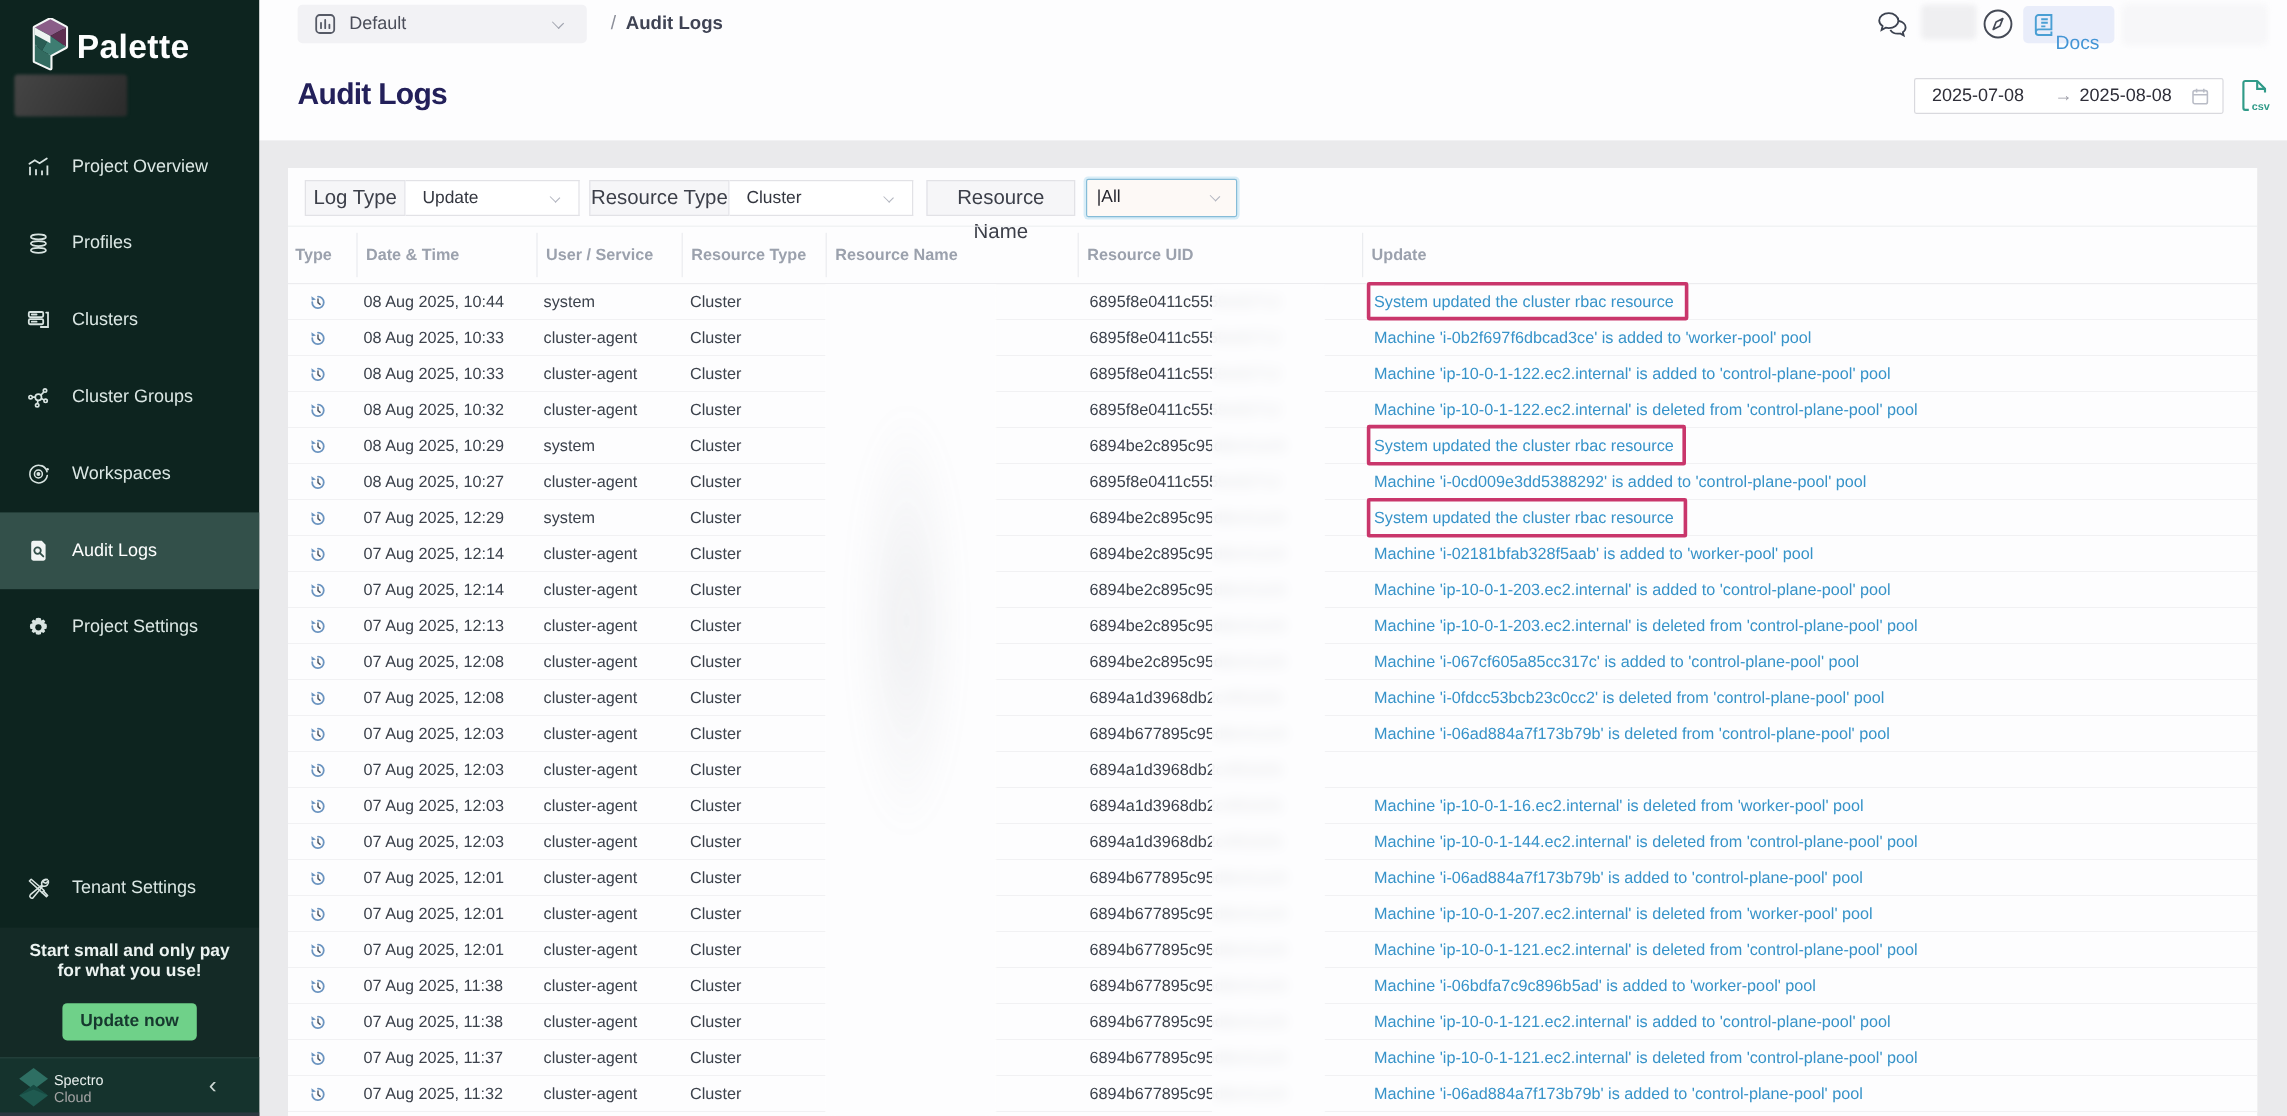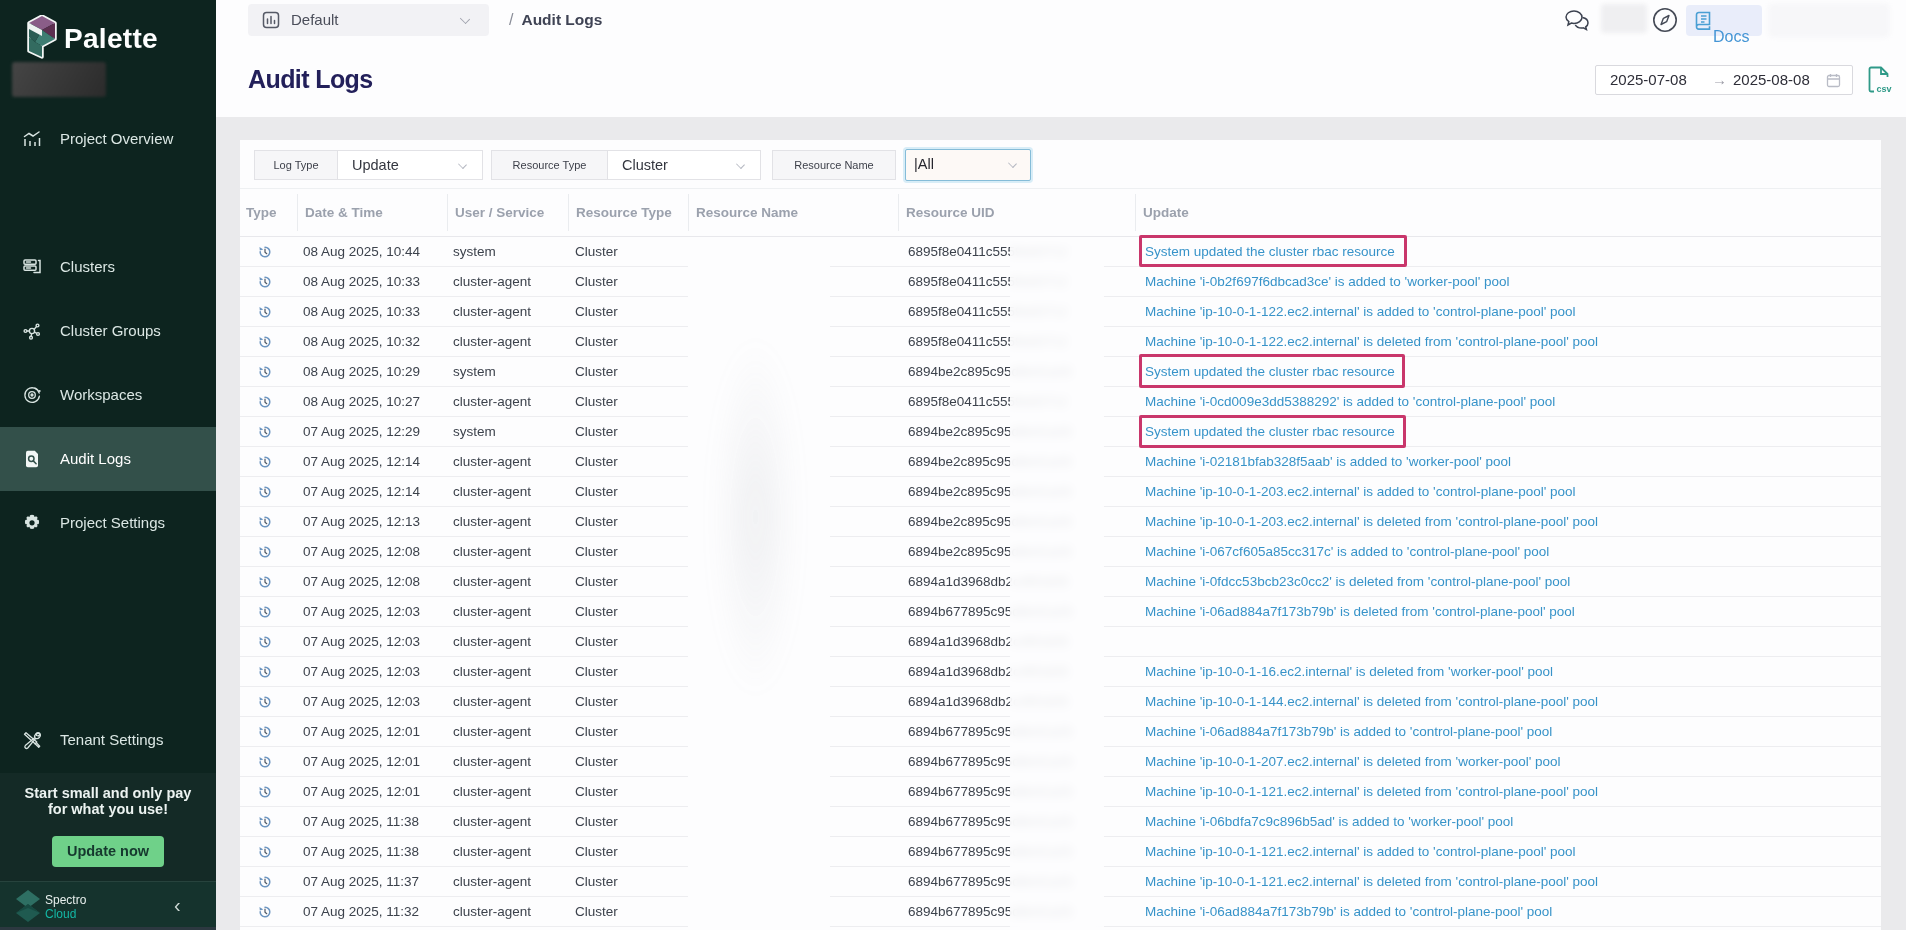--- a/index.html
+++ b/index.html
@@ -16,41 +16,41 @@
 .nav{position:absolute;left:0;width:216px;height:64px;}
 .nav .ic{position:absolute;left:22px;top:22px;width:20px;height:20px;}
 .nav .tx{position:absolute;left:60px;top:0;line-height:64px;font-size:15px;color:#dbe7e4;white-space:nowrap;}
 .nav.active{background:#33504a;}
 .nav.active .tx{color:#fff;}
 #upg{position:absolute;left:0;top:773px;width:216px;height:108px;background:rgba(255,255,255,.03);color:#ecf3f1;font-size:14.5px;font-weight:600;text-align:center;}
 #upg .l1{margin-top:12px;}
 #upgbtn{position:absolute;left:52px;top:63px;width:112px;height:31px;background:#6fd189;border-radius:4px;color:#16382e;font-size:14.5px;font-weight:600;line-height:31px;text-align:center;left:52px;}
 #botbar{position:absolute;left:0;top:881px;width:216px;height:49px;background:#15332d;border-top:1px solid #27433d;}
 #botbar .sp1{position:absolute;left:45px;top:11px;font-size:12px;font-weight:400;color:#e8efed;}
-#botbar .sp2{position:absolute;left:45px;top:25px;font-size:12px;color:#14b8a6;}
+#botbar .sp2{position:absolute;left:45px;top:25px;font-size:12px;color:#a3a3a3;}
 #botbar .chev{position:absolute;left:174px;top:12px;font-size:20px;color:#cdd8d4;}
 
 #defbox{position:absolute;left:248px;top:4px;width:241px;height:32px;background:#f2f2f5;border-radius:4px;}
 #defbox .tx{position:absolute;left:43px;top:0;line-height:32px;font-size:15px;color:#4b4e5a;}
 #defbox .ch{position:absolute;right:20px;top:11px;width:8px;height:8px;border-right:1.5px solid #a0a3ae;border-bottom:1.5px solid #a0a3ae;transform:rotate(45deg) scale(1,.8);}
 #crumb{position:absolute;left:509px;top:0;line-height:40px;font-size:16px;color:#8b8e99;}
 #crumb b{color:#3f4354;font-weight:600;margin-left:8px;font-size:15.5px;}
 .blurbox1{position:absolute;left:1601px;top:4px;width:46px;height:29px;background:#efeff1;border-radius:4px;filter:blur(2px);}
 #docsbtn{position:absolute;left:1686px;top:5px;width:76px;height:31px;background:#e9edfa;border-radius:4px;}
 #docsbtn .tx{position:absolute;left:27px;top:0;line-height:31px;font-size:16px;color:#4495d5;font-weight:500;margin-top:16px;}
 .blurbox2{position:absolute;left:1768px;top:3px;width:122px;height:35px;background:#f7f7f9;border-radius:6px;filter:blur(2px);}
 
 #title{position:absolute;left:248px;top:65px;font-size:25px;font-weight:700;color:#23205a;letter-spacing:-.6px;}
 #dates{position:absolute;left:1595px;top:65px;width:258px;height:30px;border:1px solid #d9d9de;border-radius:2px;background:#fff;font-size:15px;color:#2e2e38;}
 #dates .d1{position:absolute;left:14px;line-height:28px;}
 #dates .ar{position:absolute;left:116px;line-height:28px;color:#9b9ba5;}
 #dates .d2{position:absolute;left:137px;line-height:28px;}
 
 #card{position:absolute;left:240px;top:140px;width:1641px;height:790px;background:#fdfdfe;}
-.flabel{position:absolute;top:10px;height:30px;background:#f6f6f8;border:1px solid #e2e2e6;font-size:11px;color:#3c3f49;text-align:center;}
+.flabel{position:absolute;top:10px;height:30px;background:#f6f6f8;border:1px solid #e2e2e6;font-size:17px;color:#3c3f49;text-align:center;}
 .fsel{position:absolute;top:10px;height:30px;background:#fff;border:1px solid #e2e2e6;border-left:none;font-size:14.5px;color:#33363f;}
 .fsel .tx{position:absolute;left:14px;line-height:28px;}
 .fsel .ch{position:absolute;right:16px;top:10px;width:7px;height:7px;border-right:1.4px solid #b3b6c0;border-bottom:1.4px solid #b3b6c0;transform:rotate(45deg) scale(1,.8);}
 #allinp{position:absolute;left:665px;top:9px;width:126px;height:32px;background:#fdf9f6;border:1.5px solid #85bcd8;border-radius:2px;box-shadow:0 0 0 2px rgba(147,205,235,.35);font-size:14.5px;color:#26262e;}
 #allinp .tx{position:absolute;left:8px;line-height:29px;}
 #allinp .ch{position:absolute;right:14px;top:10px;width:7px;height:7px;border-right:1.4px solid #b3b6c0;border-bottom:1.4px solid #b3b6c0;transform:rotate(45deg) scale(1,.8);}
 .hr1{position:absolute;left:0;top:48px;width:1641px;height:1px;background:#eef0f2;}
 .hr2{position:absolute;left:0;top:96px;width:1641px;height:1px;background:#e8e8ec;}
 #thead{position:absolute;left:0;top:49px;width:1641px;height:47px;font-size:13.5px;font-weight:600;color:#9ba1ad;}
 #thead span{position:absolute;line-height:47px;white-space:nowrap;}
@@ -99,20 +99,30 @@
 <div id="projblur"></div>
 <div class="nav" style="top:107px">
 <svg class="ic" viewBox="0 0 20 20">
           <g fill="none" stroke="#d8e4e1" stroke-width="1.5">
             <path d="M3 17V10M8 17v-5M13 17v-4M17.5 17V9"></path>
             <path d="M2.5 7.5l4.5-3 4 2.5 6-4" stroke-linecap="round"></path>
           </g>
         </svg>
 <span class="tx">Project Overview</span>
       </div>
+<div class="nav" style="top:171px">
+<svg class="ic" viewBox="0 0 20 20">
+          <g fill="none" stroke="#d8e4e1" stroke-width="1.4">
+            <ellipse cx="10" cy="4.4" rx="6.3" ry="2.1"></ellipse>
+            <ellipse cx="10" cy="10" rx="6.3" ry="2.1"></ellipse>
+            <ellipse cx="10" cy="15.6" rx="6.3" ry="2.1"></ellipse>
+          </g>
+        </svg>
+<span class="tx">Profiles</span>
+      </div>
 <div class="nav" style="top:235px">
 <svg class="ic" viewBox="0 0 20 20">
           <g fill="none" stroke="#d8e4e1" stroke-width="1.5">
             <rect x="2" y="3" width="12" height="4.2" rx="1"></rect>
             <rect x="2" y="9" width="12" height="4.2" rx="1"></rect>
             <path d="M4.5 5.1h4M4.5 11.1h4" stroke-linecap="round"></path>
             <path d="M16.5 3.5h1.5v12h-6" stroke-linecap="round"></path>
           </g>
         </svg>
 <span class="tx">Clusters</span>

